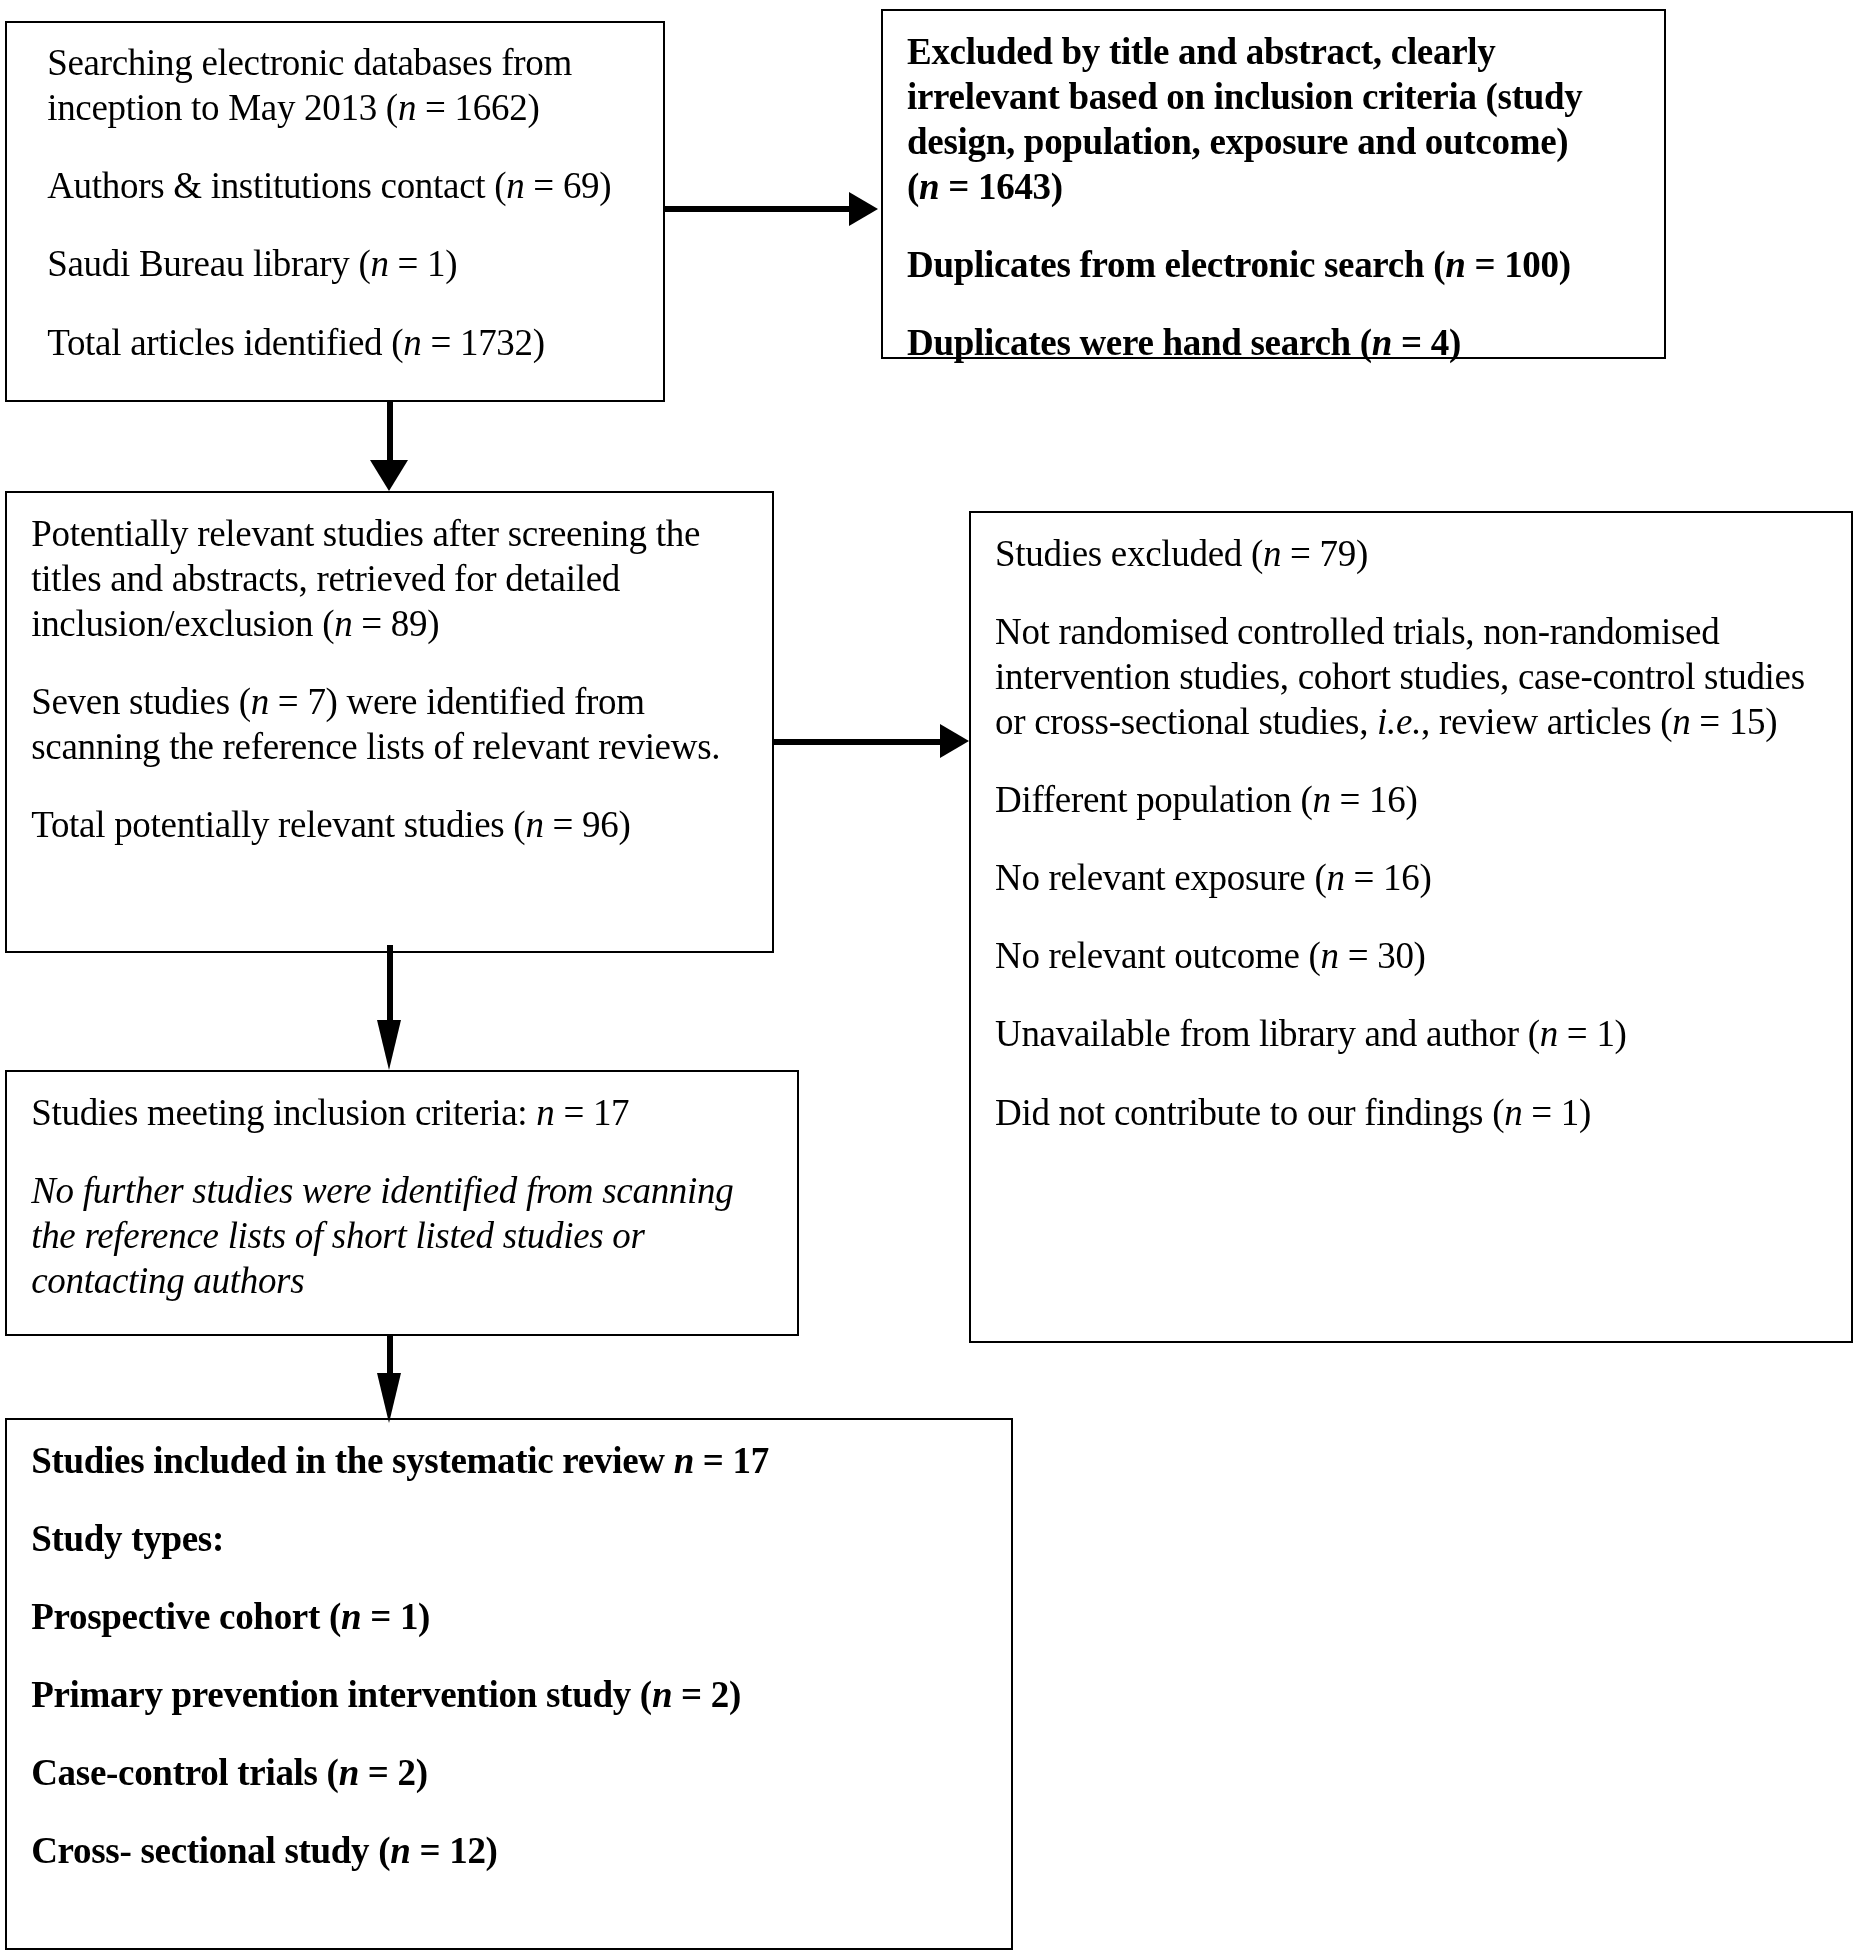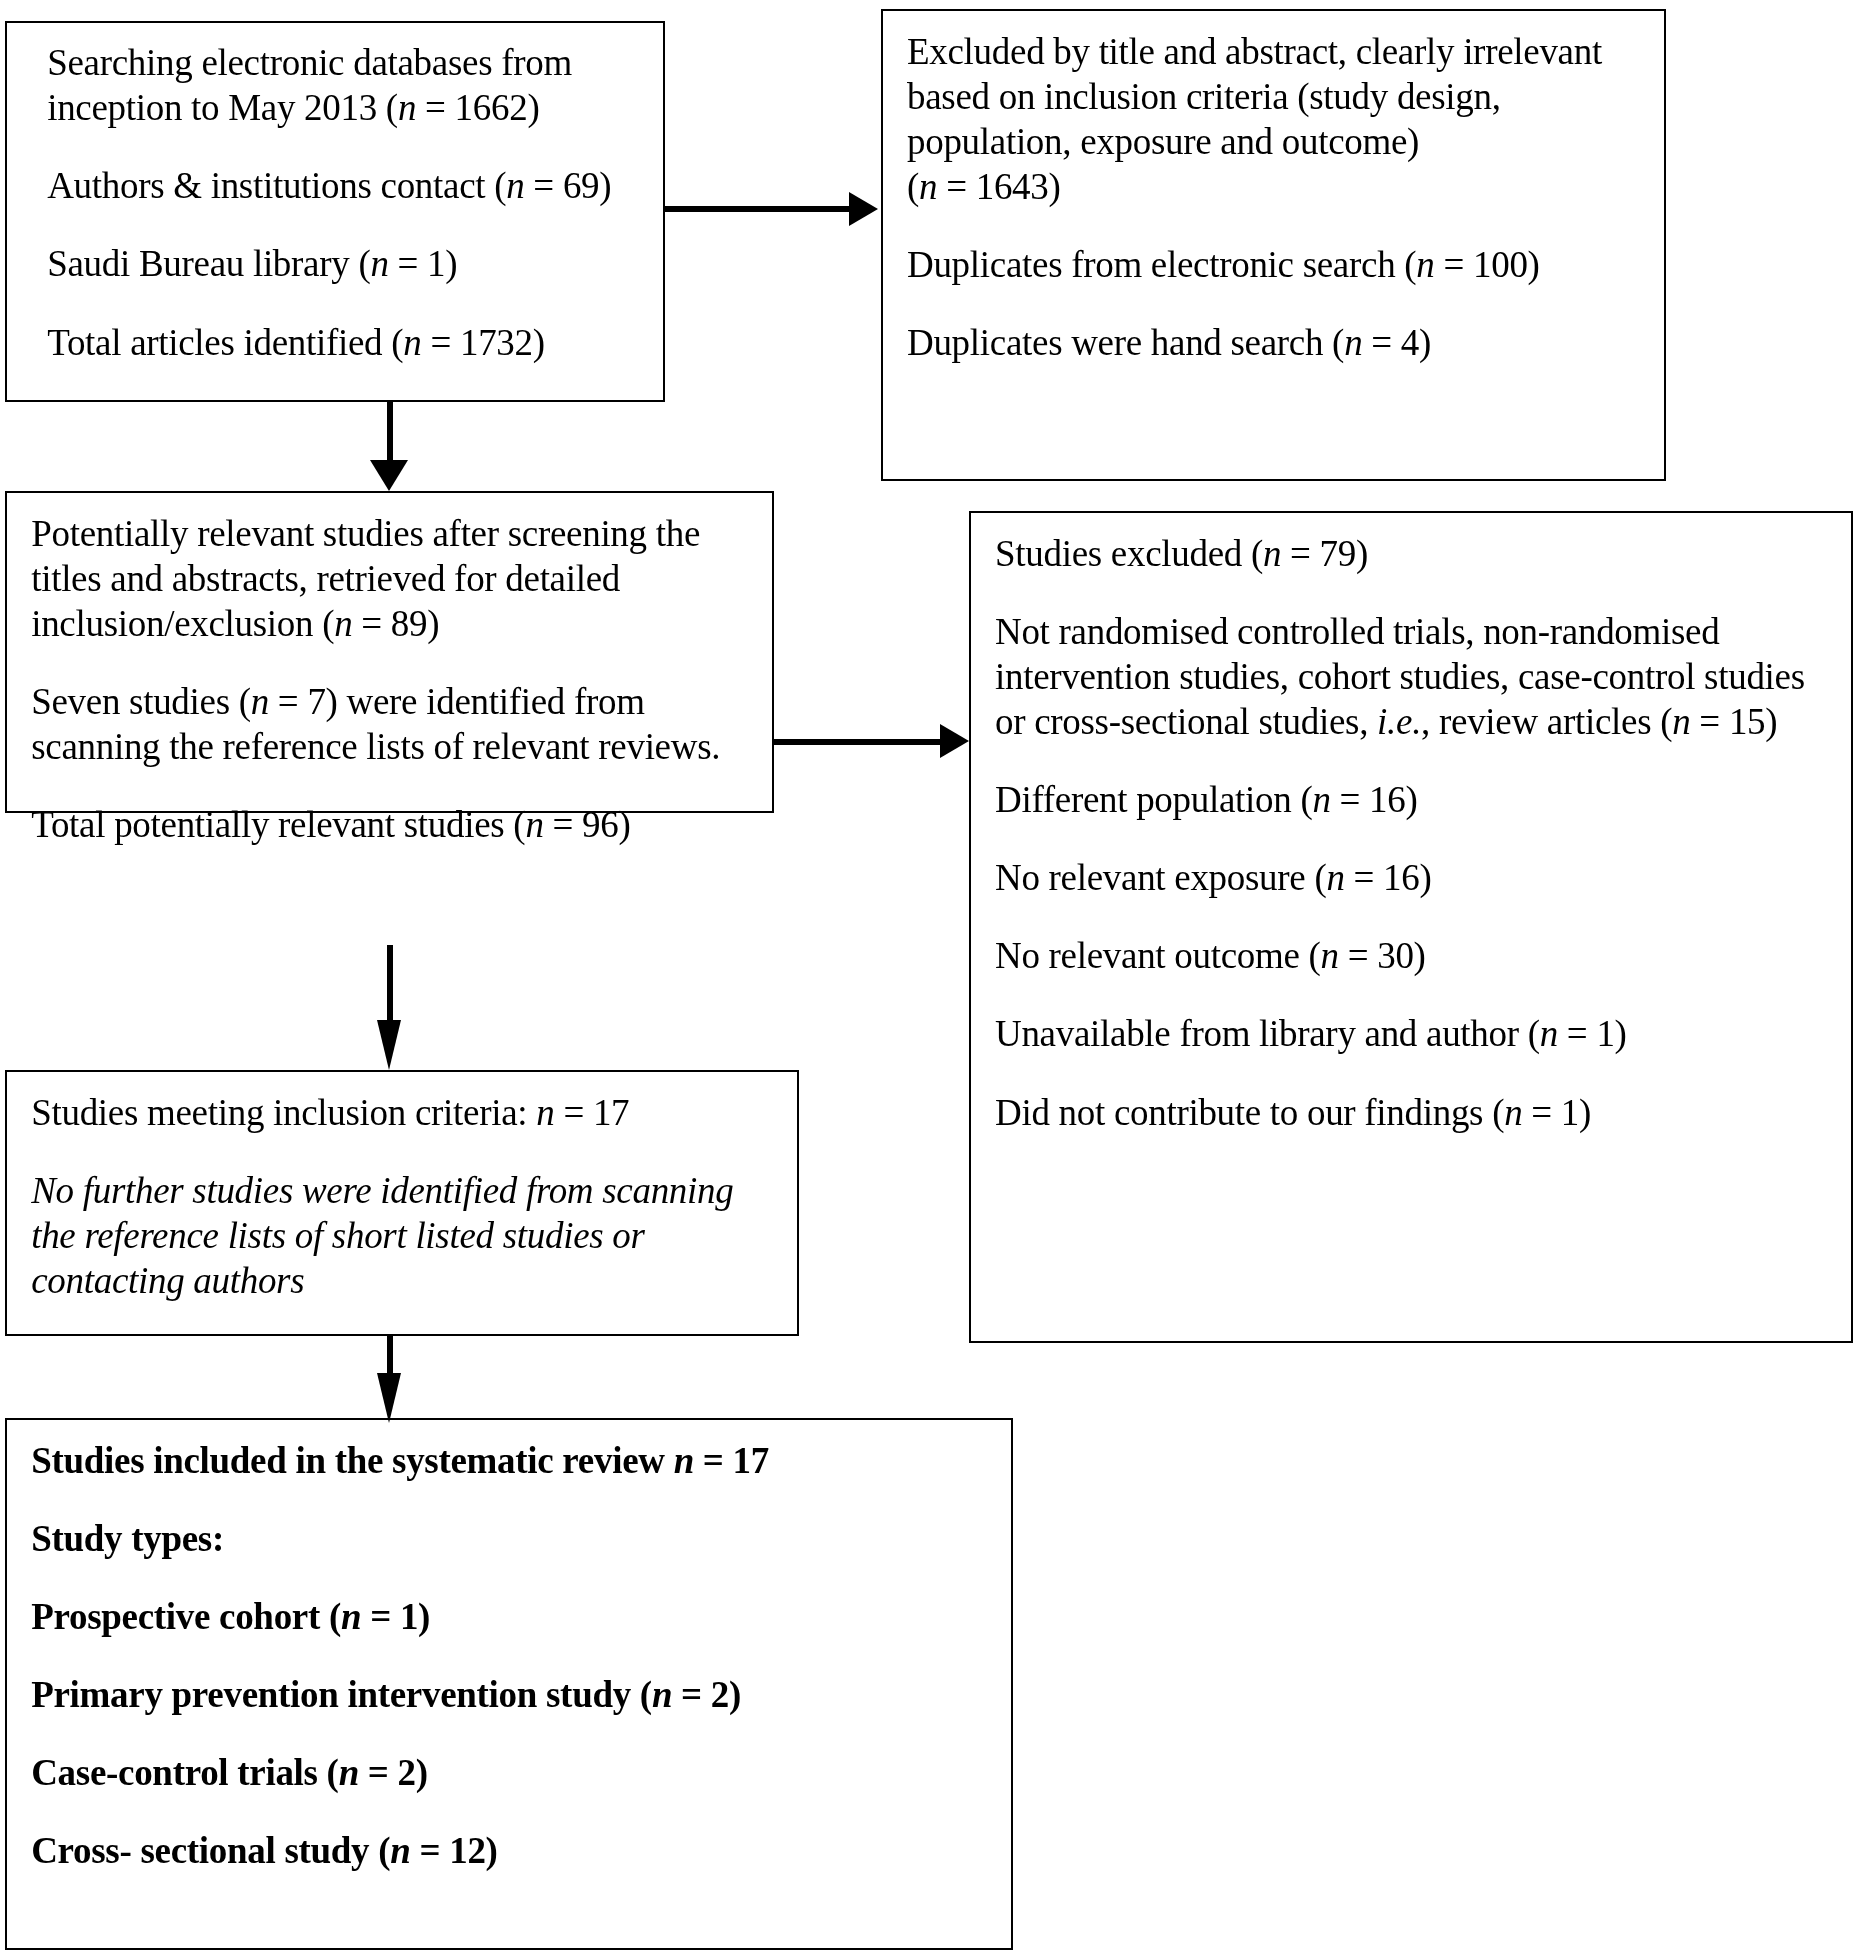--- a/index.html
+++ b/index.html
@@ -34,22 +34,22 @@
     margin-bottom: 0;
   }
   .box p.italic {
     font-style: italic;
   }
   .nitalic {
     font-style: italic;
   }
   
   #box-identification   { left: 5.2px;   top: 20.6px;   width: 660px; height: 381px; padding-left: 40px; }
-  #box-excluded-title   { left: 881px; top: 9.3px;   width: 785px; height: 472px; }
-  #box-potentially      { left: 5.2px;   top: 491px;  width: 769px; height: 322px; }
+  #box-excluded-title   { left: 881px; top: 9.3px;   width: 785px; height: 350px; font-weight: bold; }
+  #box-potentially      { left: 5.2px;   top: 491px;  width: 769px; height: 462px; }
   #box-studies-excluded { left: 969px; top: 487px;  width: 884px; height: 832px; margin-top: 24px; }
   #box-inclusion        { left: 5.2px;   top: 1070px; width: 794px; height: 266px; }
   #box-included         { left: 5.2px;   top: 1418px; width: 1008px; height: 532px; font-weight: bold; }
   .h-line {
     position: absolute;
     height: 5.7px;
     background: #000000;
   }
   .v-line {
     position: absolute;

